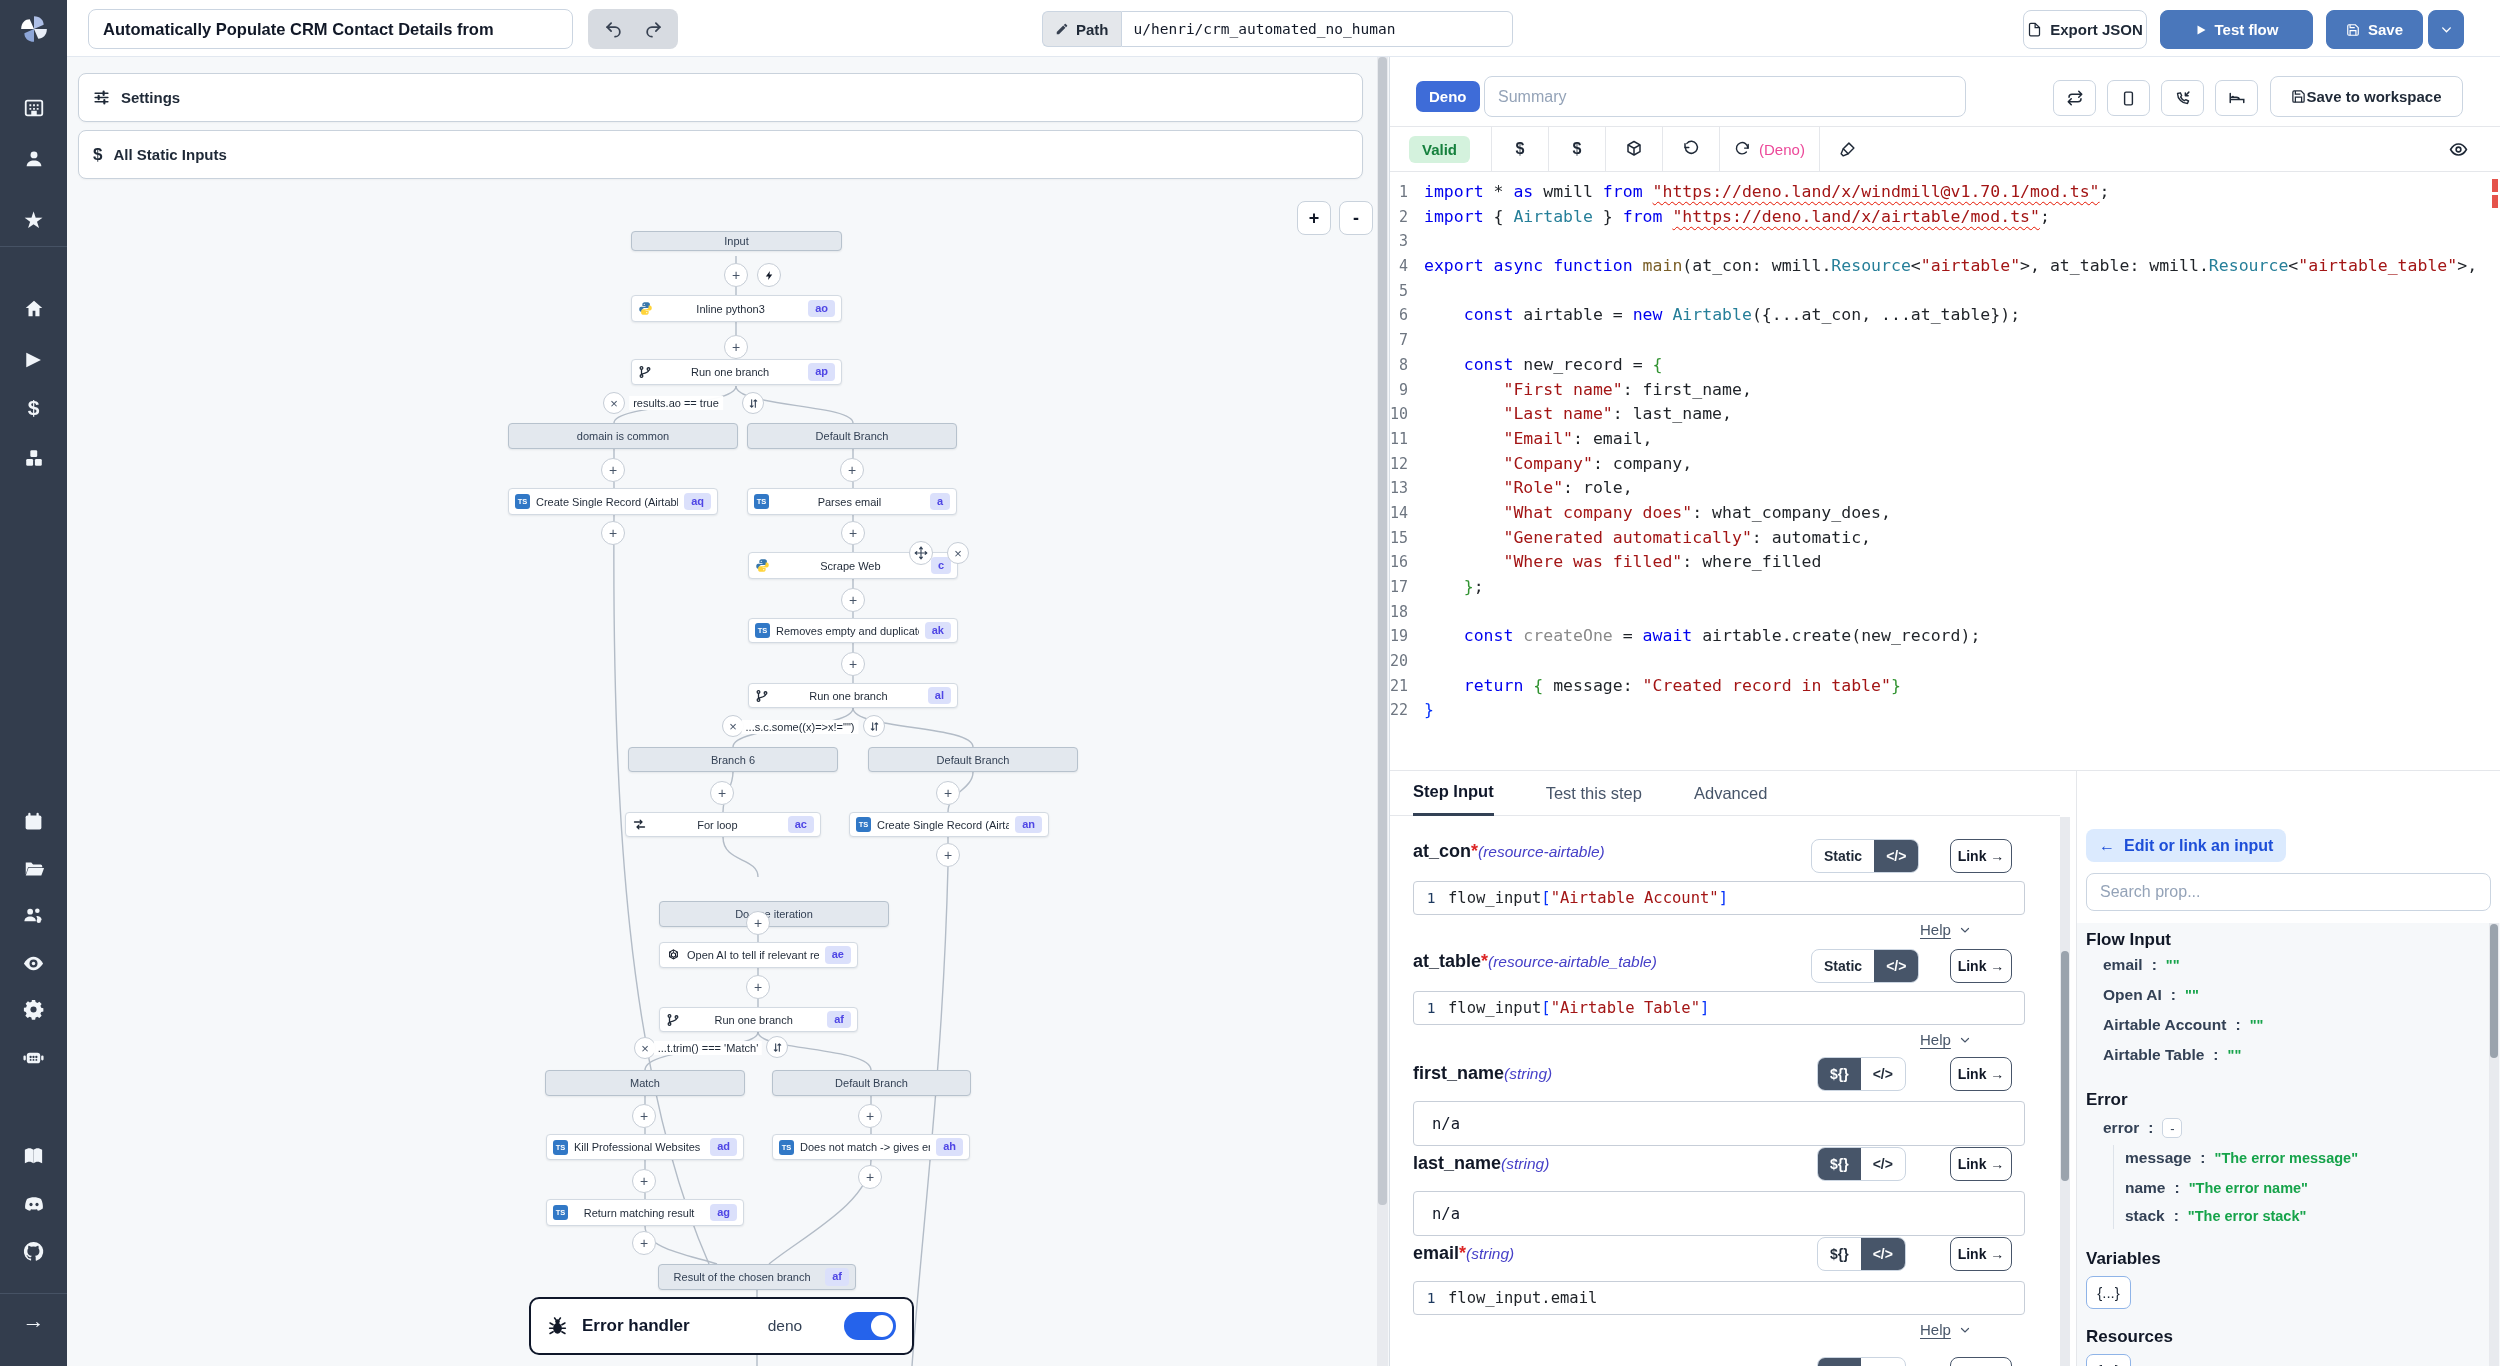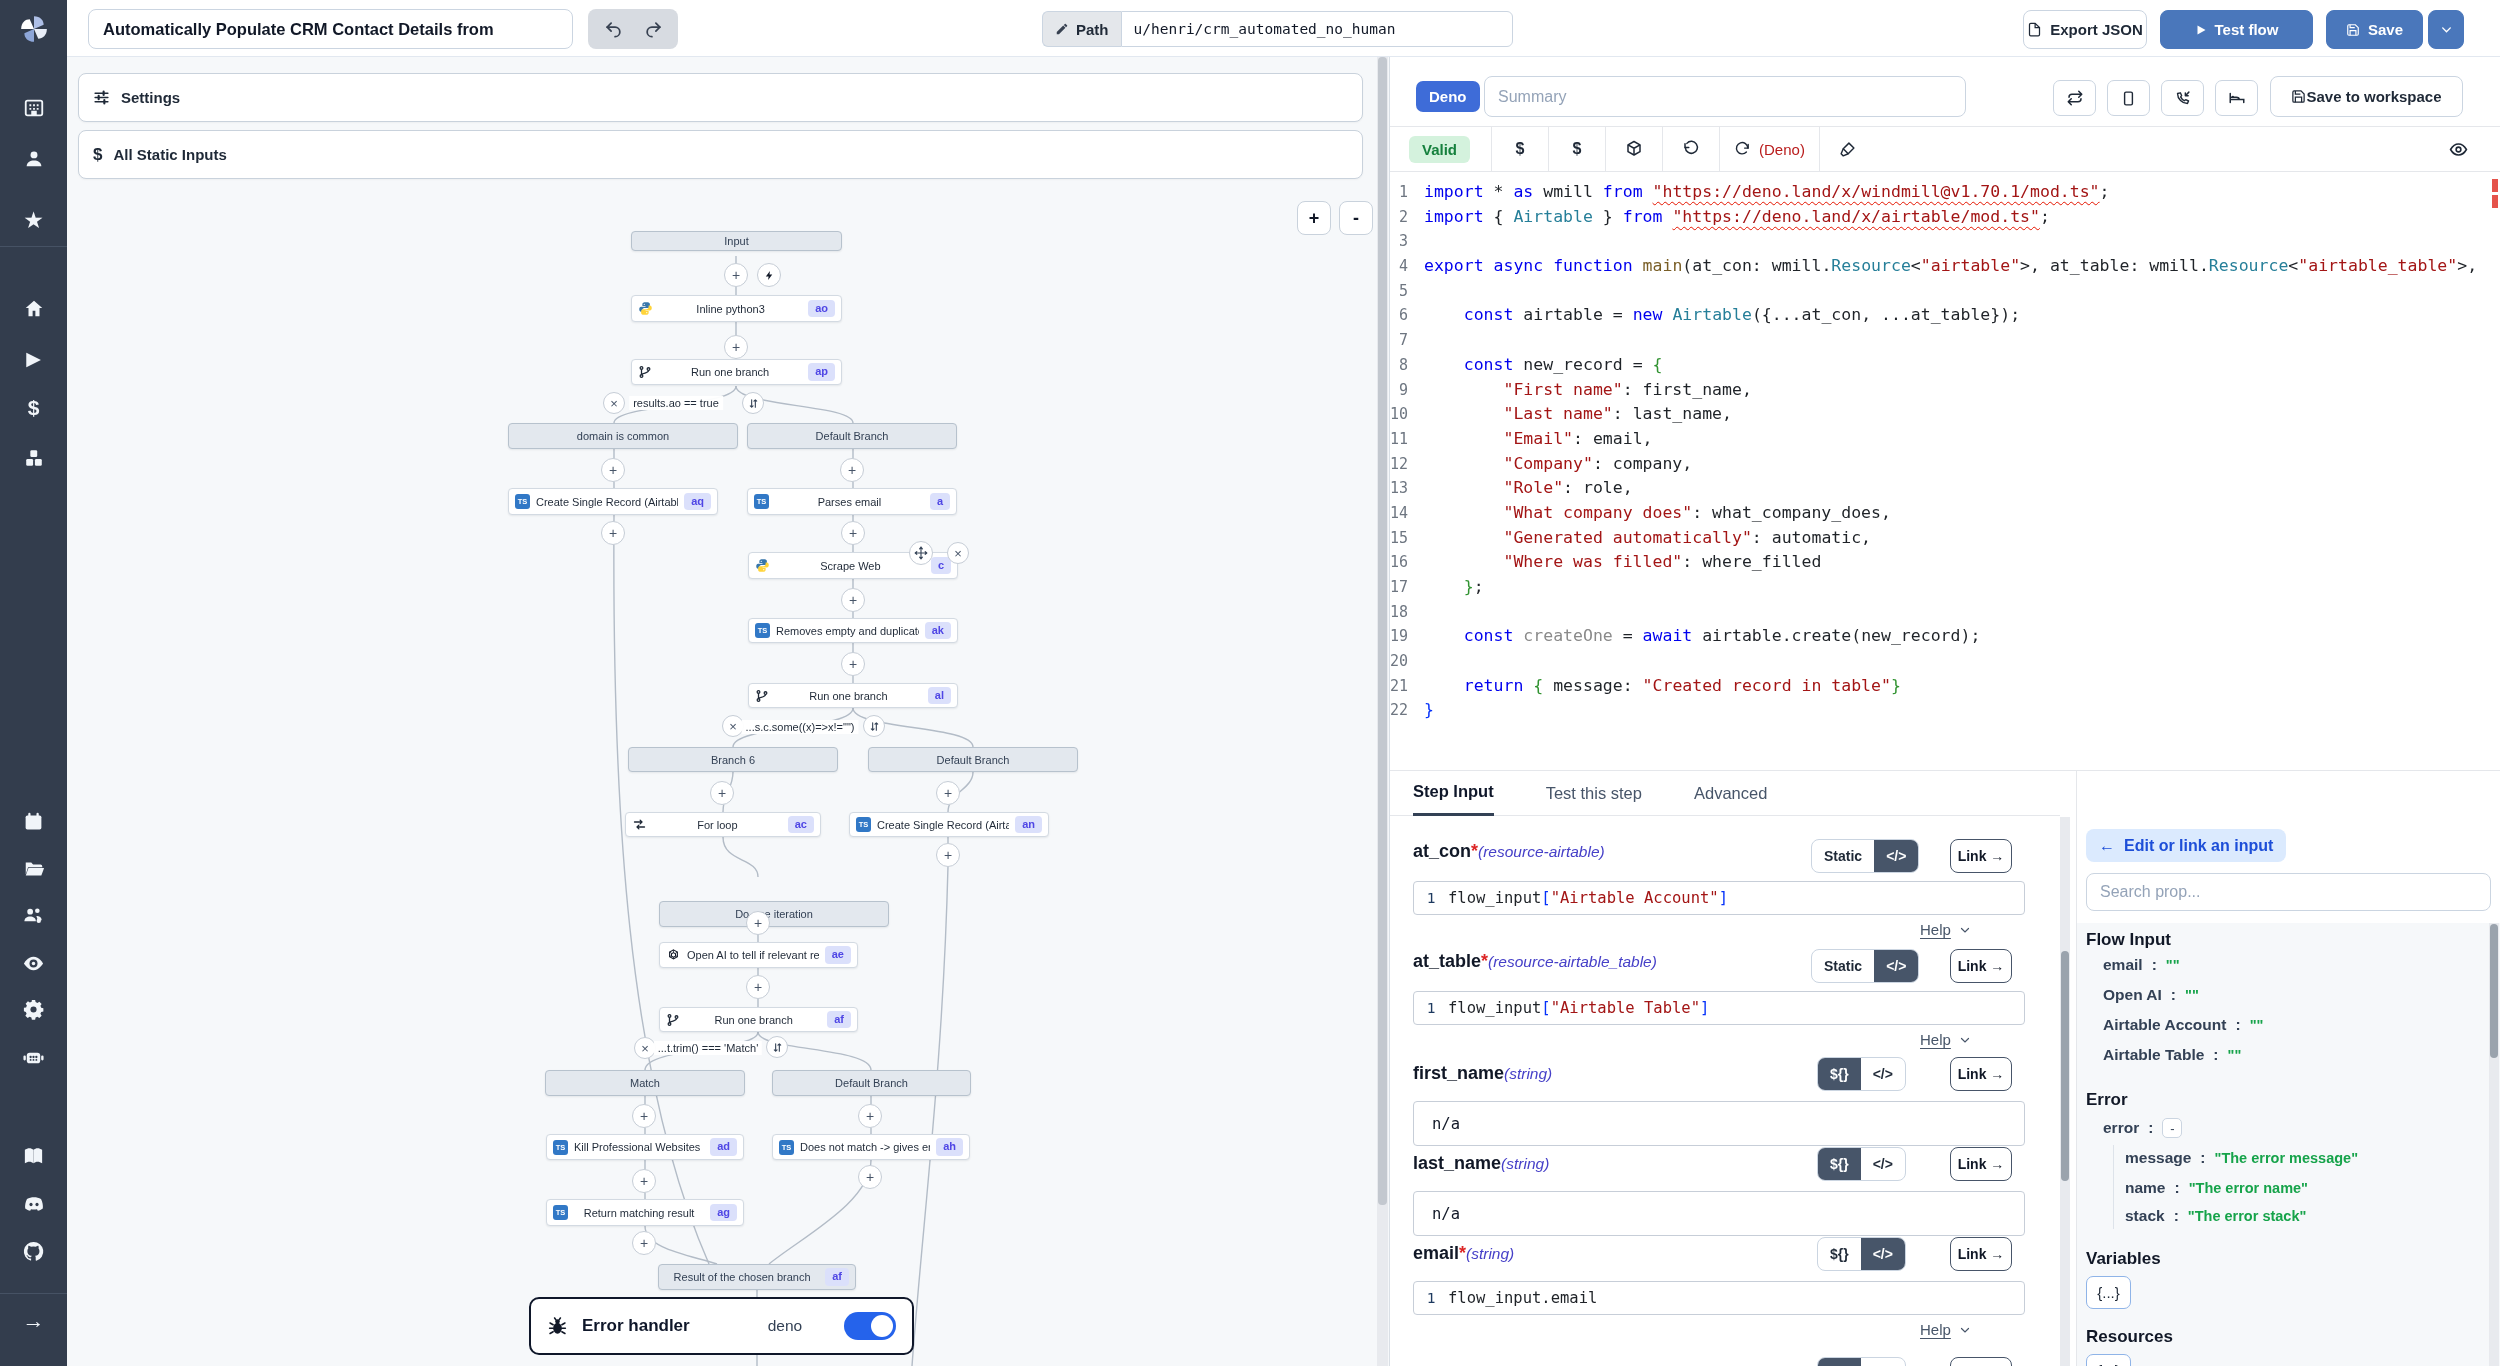--- a/index.html
+++ b/index.html
@@ -48,21 +48,21 @@
   .rpanel{position:absolute;left:1390px;top:57px;width:1110px;height:1309px;background:#fff}
   .ed-head{position:absolute;left:0;top:0;width:1110px;height:70px;border-bottom:1px solid #e5e7eb}
   .deno-badge{position:absolute;left:26px;top:24px;height:31px;padding:0 13px;background:#3e6cd8;color:#fff;font-size:15px;font-weight:600;border-radius:7px;display:flex;align-items:center}
   .summary-in{position:absolute;left:94px;top:19px;width:482px;height:41px;border:1px solid #cbd5e1;border-radius:8px;display:flex;align-items:center;padding-left:13px;font-size:16px;color:#94a3b8;background:#fff}
   .sq-btn{position:absolute;top:23px;width:43px;height:36px;border:1px solid #cbd5e1;border-radius:7px;background:#fff;display:flex;align-items:center;justify-content:center;cursor:pointer;color:#1f2937}
   .savews{position:absolute;left:880px;top:19px;width:193px;height:41px;border:1px solid #cbd5e1;border-radius:8px;background:#fff;display:flex;align-items:center;justify-content:center;font-size:15px;font-weight:600;color:#1f2937;cursor:pointer}
   .ed-tools{position:absolute;left:0;top:70px;width:1110px;height:45px;border-bottom:1px solid #e5e7eb;display:flex;align-items:center}
   .valid{margin-left:19px;background:#d4f2dd;color:#15803d;font-size:15px;font-weight:700;border-radius:6px;padding:5px 13px}
   .tdv{width:1px;height:44px;background:#e5e7eb;margin:0 0}
   .tool-ic{display:flex;align-items:center;justify-content:center;width:56px;height:44px;color:#1f2937;cursor:pointer;font-size:16px;font-weight:700}
-  .deno-note{color:#b91c1c;font-size:15px;font-weight:400}
+  .deno-note{color:#ec4899;font-size:15px;font-weight:400}
   .ed-code{position:absolute;left:0;top:115px;width:1110px;height:598px;overflow:hidden;font-family:"DejaVu Sans Mono",monospace;font-size:16.5px}
   .cline{display:flex;height:24.7px;line-height:24.7px;white-space:pre}
   .gut{width:34px;text-align:right;padding-right:16px;color:#6e7681;font-size:15px;flex:0 0 auto}
   .c-k{color:#0000ee}.c-d{color:#1f2328}.c-s{color:#a31515}.c-t{color:#267f99}.c-f{color:#795e26}.c-g{color:#8a8a8a}.c-gb{color:#319331}.c-bb{color:#0431fa}
   .c-su{color:#a31515;text-decoration:underline wavy #e51400 1px;text-underline-offset:4px}
   .ruler-mark{position:absolute;width:6px;background:#e5534b;right:2px}
   
   .steparea{position:absolute;left:0px;top:713px;width:686px;height:596px;border-top:1px solid #e5e7eb;background:#fff;overflow:hidden}
   .tabs{position:absolute;left:0;top:0;width:670px;height:45px;border-bottom:1px solid #e5e7eb;display:flex;align-items:center;gap:52px;padding-left:23px}
   .tab{font-size:16.5px;color:#475569;cursor:pointer;height:45px;display:flex;align-items:center}

